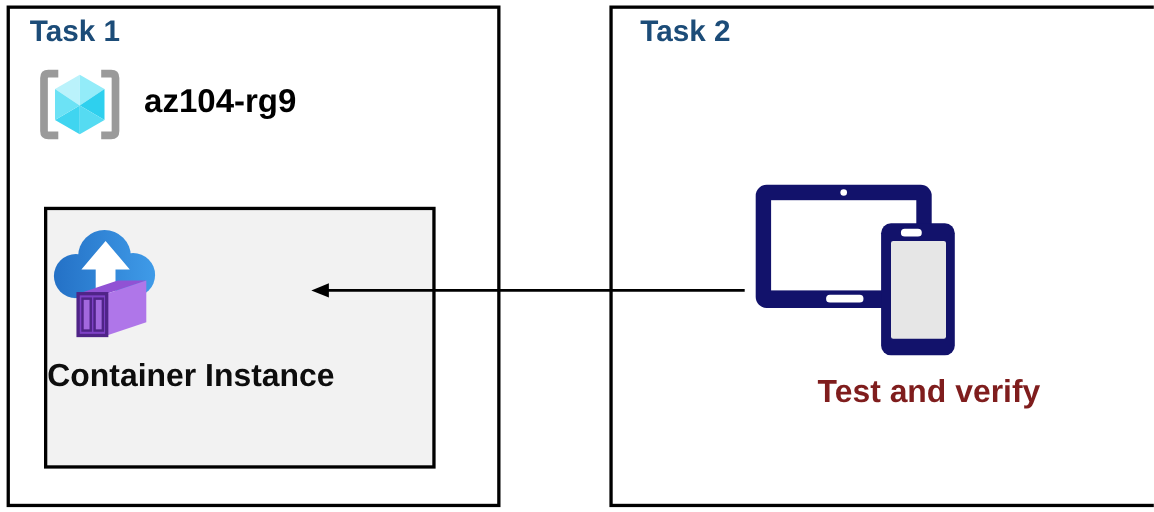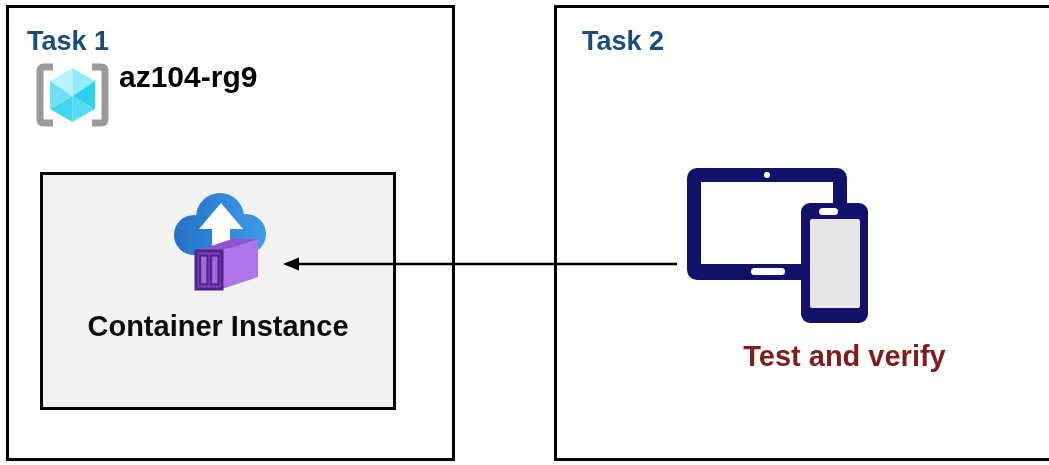--- a/index.html
+++ b/index.html
@@ -14,47 +14,47 @@
   .panel {
     position: absolute;
     box-sizing: border-box;
     border: 3px solid #000000;
     background: #ffffff;
   }
   .panel-task1 { left: 6px; top: 5px; width: 449px; height: 456px; }
   .panel-task2 { left: 554px; top: 5px; width: 581px; height: 456px; }
   .task-title {
     position: absolute;
-    left: 18px; top: 18px;
+    left: 18px; top: 5px;
     font-size: 27px;
     font-weight: 700;
     color: #1c4c78;
   }
   .rg-row {
     position: absolute;
     left: 21px; top: 52px;
     display: flex;
-    gap: 4px;
+    align-items: center;
+    gap: 16px;
   }
   .rg-name {
     font-size: 30px;
     font-weight: 700;
     color: #000000;
     padding-bottom: 4px;
   }
   .sub-box {
     position: absolute;
-    left: 31px; top: 164px;
+    left: 31px; top: 180px;
     width: 356px; height: 238px;
     box-sizing: border-box;
     border: 3px solid #000000;
     background: #f2f2f2;
     display: flex;
     flex-direction: column;
-    align-items: center;
   }
   .ci-icon { margin-top: 12px; }
   .ci-label {
     margin-top: 16px;
     font-size: 29px;
     font-weight: 700;
     color: #0d0d0d;
     white-space: nowrap;
   }
   .devices-icon { position: absolute; left: 128px; top: 157px; }

